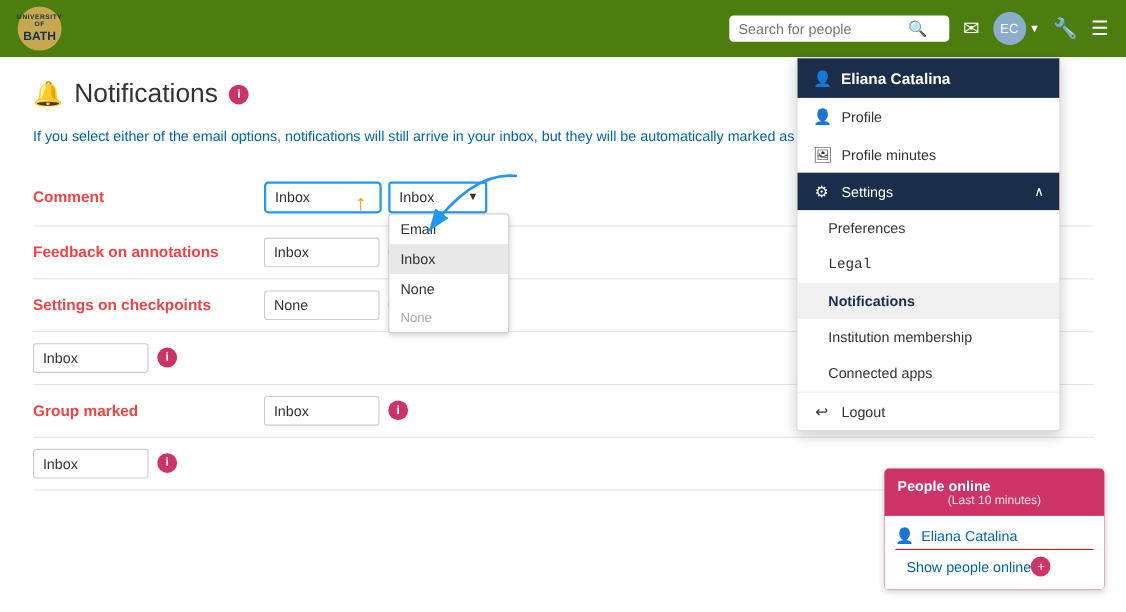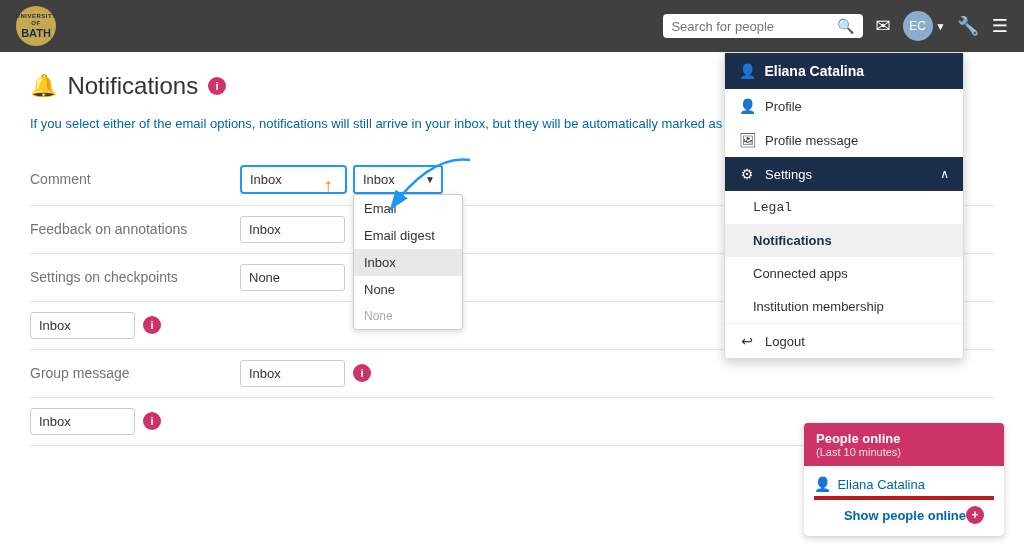--- a/index.html
+++ b/index.html
@@ -1,20 +1,20 @@
 <!DOCTYPE html>
 <html><head>
   <meta charset="utf-8">
   <style>
     * { box-sizing: border-box; margin: 0; padding: 0; }
     body { font-family: Arial, sans-serif; font-size: 14px; background: #f5f5f5; color: #333; }
 
     
     .header {
-      background: #404040;
+      background: #4d7c0f;
       height: 52px;
       display: flex;
       align-items: center;
       padding: 0 16px;
       position: relative;
     }
     .header-logo {
       display: flex;
       align-items: center;
       gap: 8px;
@@ -35,21 +35,21 @@
       line-height: 1.1;
       text-align: center;
     }
     .header-spacer { flex: 1; }
     .search-bar {
       display: flex;
       align-items: center;
       background: white;
       border-radius: 4px;
       padding: 4px 8px;
-      gap: 16px;
+      gap: 4px;
       width: 200px;
     }
     .search-bar input {
       border: none;
       outline: none;
       font-size: 13px;
       width: 150px;
       color: #555;
     }
     .search-icon-btn {
@@ -128,22 +128,23 @@
     .form-row {
       display: flex;
       align-items: center;
       padding: 10px 0;
       border-bottom: 1px solid #e5e5e5;
       gap: 10px;
     }
     .form-label {
       width: 200px;
       font-size: 14px;
-      color: #737373;
+      color: #ef4444;
       flex-shrink: 0;
+      font-weight: bold;
     }
     .form-select-wrapper {
       position: relative;
       display: flex;
       align-items: center;
       gap: 8px;
     }
     .form-select {
       border: 1px solid #ccc;
       border-radius: 3px;
@@ -257,46 +258,46 @@
     .people-online-header {
       padding: 8px 12px;
       color: white;
       font-size: 13px;
       font-weight: bold;
     }
     .people-online-subheader {
       font-size: 11px;
       font-weight: normal;
       color: rgba(255,255,255,0.85);
+      text-align: center;
     }
     .people-online-body {
       background: white;
       padding: 6px 10px;
     }
     .online-user {
       display: flex;
       align-items: center;
       gap: 6px;
       padding: 4px 0;
       font-size: 13px;
       color: #0066aa;
     }
     .online-user-icon {
       font-size: 14px;
       color: #999;
     }
     .show-people-row {
       display: flex;
       align-items: center;
-      justify-content: flex-end;
+      justify-content: flex-start;
       padding: 6px 10px;
-      border-top: 4px solid #b91c1c;
+      border-top: 1px solid #b91c1c;
       font-size: 13px;
       color: #0066aa;
-      font-weight: bold;
     }
     .show-people-add {
       background: #cc3366;
       color: white;
       border-radius: 50%;
       width: 18px;
       height: 18px;
       display: flex;
       align-items: center;
       justify-content: center;
@@ -350,40 +351,43 @@
   <div class="user-dropdown-header">
     <span>👤</span>
     <span>Eliana Catalina</span>
   </div>
   <div class="dropdown-menu-item">
     <span class="menu-icon">👤</span>
     <span>Profile</span>
   </div>
   <div class="dropdown-menu-item">
     <span class="menu-icon">🖼</span>
-    <span>Profile message</span>
+    <span>Profile minutes</span>
   </div>
   <div class="dropdown-menu-item active-settings settings-row">
     <div style="display:flex;align-items:center;gap:10px;">
       <span class="menu-icon">⚙</span>
       <span>Settings</span>
     </div>
     <span class="settings-chevron">∧</span>
   </div>
+  <div class="dropdown-menu-item" style="padding-left:28px;">
+    <span>Preferences</span>
+  </div>
   <div class="dropdown-menu-item" style="padding-left:28px;font-family:Liberation Mono, monospace;">
     <span>Legal</span>
   </div>
   <div class="dropdown-menu-item notifications-item" style="padding-left:28px;">
     <span>Notifications</span>
   </div>
   <div class="dropdown-menu-item" style="padding-left:28px;">
+    <span>Institution membership</span>
+  </div>
+  <div class="dropdown-menu-item" style="padding-left:28px;">
     <span>Connected apps</span>
-  </div>
-  <div class="dropdown-menu-item" style="padding-left:28px;">
-    <span>Institution membership</span>
   </div>
   <div class="dropdown-divider"></div>
   <div class="dropdown-menu-item">
     <span class="menu-icon">↩</span>
     <span>Logout</span>
   </div>
 </div>
 
 <div class="page-wrapper">
   <div class="left-panel">
@@ -412,21 +416,20 @@
 
       <span style="color:#ff8c00;font-size:20px;margin-left:-60px;margin-top:8px;position:relative;top:2px;">↑</span>
 
       <div style="margin-left:10px;position:relative;" class="dropdown-open-wrapper">
         <div style="display:flex;align-items:center;border:2px solid #2196F3;border-radius:3px;background:white;padding:5px 24px 5px 8px;font-size:13px;min-width:90px;cursor:pointer;position:relative;">
           <span>Inbox</span>
           <span style="position:absolute;right:6px;font-size:10px;">▼</span>
         </div>
         <div class="dropdown-list">
           <div class="dropdown-item">Email</div>
-          <div class="dropdown-item">Email digest</div>
           <div class="dropdown-item selected">Inbox</div>
           <div class="dropdown-item">None</div>
           <div class="dropdown-item" style="color:#aaa;font-size:12px;">None</div>
         </div>
       </div>
     </div>
 
     <div class="form-row">
       <span class="form-label">Feedback on annotations</span>
       <div class="form-select-wrapper">
@@ -465,21 +468,21 @@
             <option>Email digest</option>
             <option selected="">Inbox</option>
             <option>None</option>
           </select>
         </div>
         <span class="info-badge">i</span>
       </div>
     </div>
 
     <div class="form-row">
-      <span class="form-label">Group message</span>
+      <span class="form-label">Group marked</span>
       <div class="form-select-wrapper">
         <div style="position:relative;display:inline-block;">
           <select class="form-select">
             <option>Email</option>
             <option>Email digest</option>
             <option selected="">Inbox</option>
             <option>None</option>
           </select>
         </div>
         <span class="info-badge">i</span>

